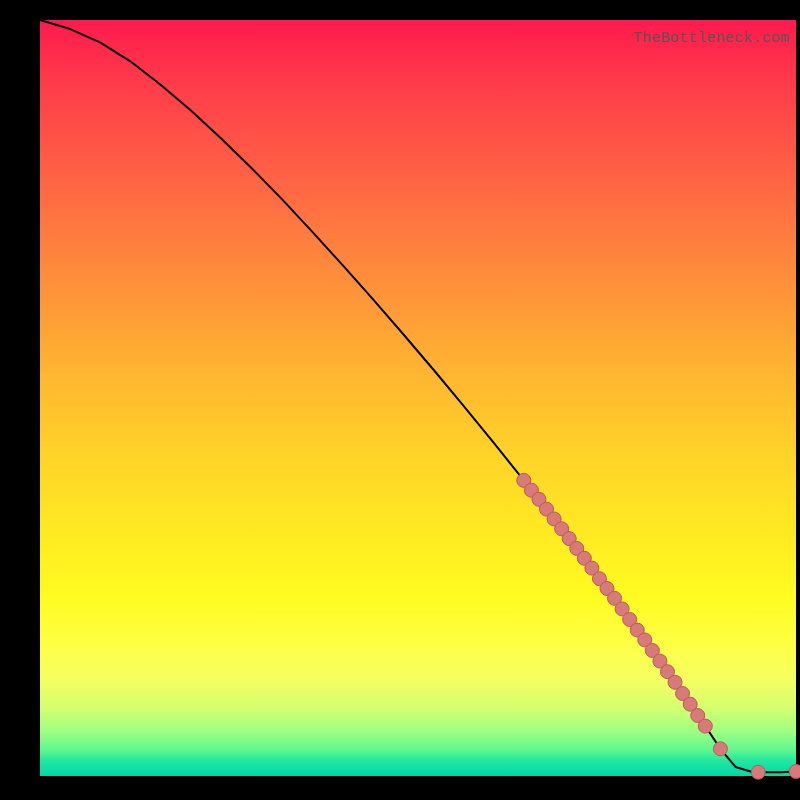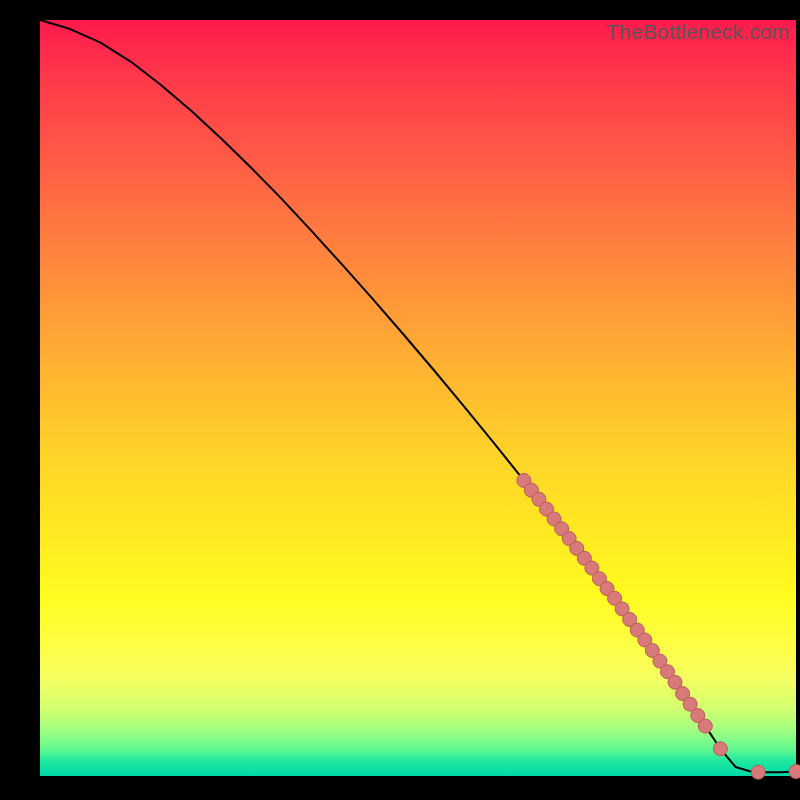--- a/index.html
+++ b/index.html
@@ -38,26 +38,27 @@
       #f6ff60 87%,
       #d4ff70 91%,
       #a0ff80 94%,
       #60f890 96.5%,
       #20e8a0 98%,
       #00d8a8 100%
     );
   }
   .watermark {
     position: absolute;
-    top: 0px;
+    top: 10px;
     right: 6px;
     color: #555;
-    font-size: 21px;
+    font-size: 15px;
     font-weight: 500;
     letter-spacing: 0.2px;
+    font-family: Liberation Mono, monospace;
   }
   svg.overlay {
     position: absolute;
     left: 0;
     top: 0;
     width: 756px;
     height: 756px;
     overflow: visible;
   }
   .curve {

